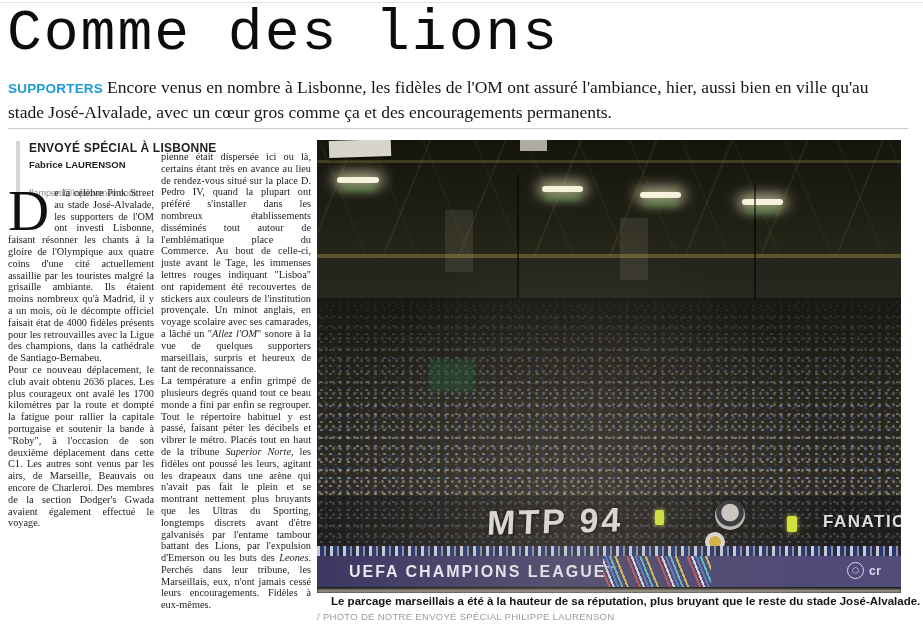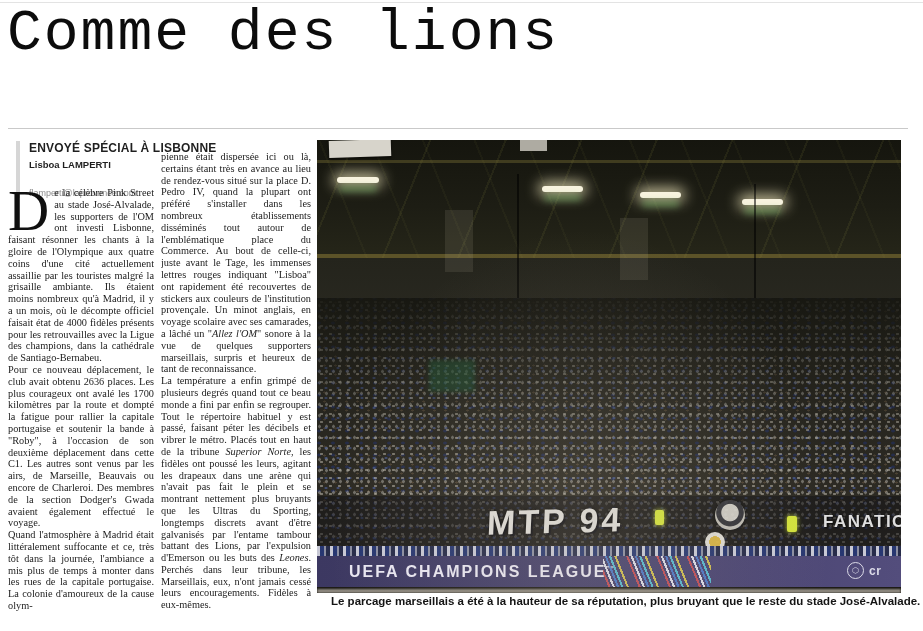--- a/index.html
+++ b/index.html
@@ -111,33 +111,33 @@
           font-family:"Liberation Sans",sans-serif;font-size:9.5px;color:#9b9b9b;letter-spacing:.3px;}
 </style>
 </head>
 <body>
 
 <div class="page">
   <div class="toprule"></div>
 
   <h1 class="headline">Comme des lions</h1>
 
+  <p class="standfirst"><b class="kicker" style="color:#1d9bd7">SUPPORTERS</b><span>Encore venus en nombre à Lisbonne, les fidèles de l'OM ont assuré l'ambiance, hier, aussi bien en ville qu'au stade José-Alvalade, avec un cœur gros comme ça et des encouragements permanents.</span></p>
 
   <div class="midrule"></div>
 
   <div class="byline">
     <div class="role">ENVOYÉ SPÉCIAL À LISBONNE</div>
-    <div class="author">Lisboa LAMPERTI</div>
+    <div class="author">Fabrice LAURENSON</div>
     <div class="email">flamperti@laprovence.com</div>
   </div>
 
   <div class="col col1">
     <p><span class="dropcap">D</span><span>e la célèbre Pink Street au stade José-Alvalade, les supporters de l'OM ont investi Lisbonne, faisant résonner les chants à la gloire de l'Olympique aux quatre coins d'une cité actuellement assaillie par les touristes malgré la grisaille ambiante. Ils étaient moins nombreux qu'à Madrid, il y a un mois, où le décompte officiel faisait état de 4000 fidèles présents pour les retrouvailles avec la Ligue des champions, dans la cathédrale de Santiago-Bernabeu.</span></p>
     <p>Pour ce nouveau déplacement, le club avait obtenu 2636 places. Les plus courageux ont avalé les 1700 kilomètres par la route et dompté la fatigue pour rallier la capitale portugaise et soutenir la bande à "Roby", à l'occasion de son deuxième déplacement dans cette C1. Les autres sont venus par les airs, de Marseille, Beauvais ou encore de Charleroi. Des membres de la section Dodger's Gwada avaient également effectué le voyage.</p>
-    <p>Quand l'atmosphère à Madrid était littéralement suffocante et ce, très tôt dans la journée, l'ambiance a mis plus de temps à monter dans les rues de la capitale portugaise. La colonie d'amoureux de la cause olym-</p>
   </div>
 
   <div class="col col2">
     <p><span>pienne était dispersée ici ou là, certains étant très en avance au lieu de rendez-vous situé sur la place D. Pedro IV, quand la plupart ont préféré s'installer dans les nombreux établissements disséminés tout autour de l'emblématique place du Commerce. Au bout de celle-ci, juste avant le Tage, les immenses lettres rouges indiquant "Lisboa" ont rapidement été recouvertes de stickers aux couleurs de l'institution provençale. Un minot anglais, en voyage scolaire avec ses camarades, a lâché un "</span><i>Allez l'OM</i><span>" sonore à la vue de quelques supporters marseillais, surpris et heureux de tant de reconnaissance.</span></p>
     <p><span>La température a enfin grimpé de plusieurs degrés quand tout ce beau monde a fini par enfin se regrouper. Tout le répertoire habituel y est passé, faisant péter les décibels et vibrer le métro. Placés tout en haut de la tribune </span><i>Superior Norte</i><span>, les fidèles ont poussé les leurs, agitant les drapeaux dans une arène qui n'avait pas fait le plein et se montrant nettement plus bruyants que les Ultras du Sporting, longtemps discrets avant d'être galvanisés par l'entame tambour battant des Lions, par l'expulsion d'Emerson ou les buts des </span><i>Leones</i><span>. Perchés dans leur tribune, les Marseillais, eux, n'ont jamais cessé leurs encouragements. Fidèles à eux-mêmes.</span></p>
   </div>
 
   <div class="photo">
     <div class="ph-roof"></div>
     <div class="ph-truss"></div>
@@ -176,13 +176,14 @@
         <span class="hex">⬡</span>
         <span class="stext">cr</span>
       </div>
     </div>
     <div class="ph-bottom"></div>
     <div class="ph-bottomlight"></div>
     <div class="ph-haze"></div>
   </div>
 
   <p class="caption">Le parcage marseillais a été à la hauteur de sa réputation, plus bruyant que le reste du stade José-Alvalade.</p>
+  <p class="credit">/ PHOTO DE NOTRE ENVOYÉ SPÉCIAL PHILIPPE LAURENSON</p>
 </div>
 
 </body></html>

